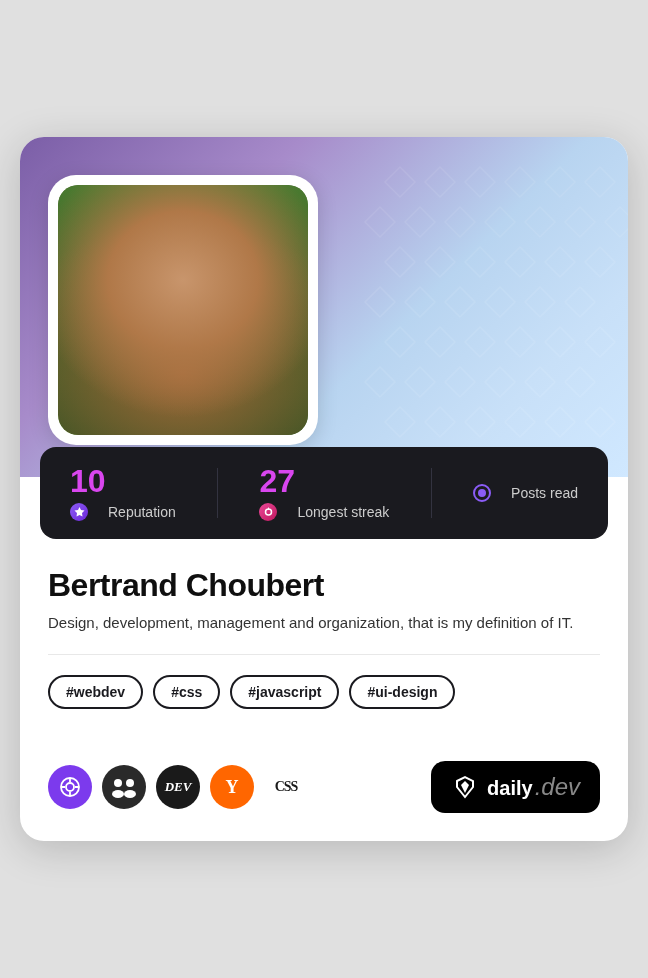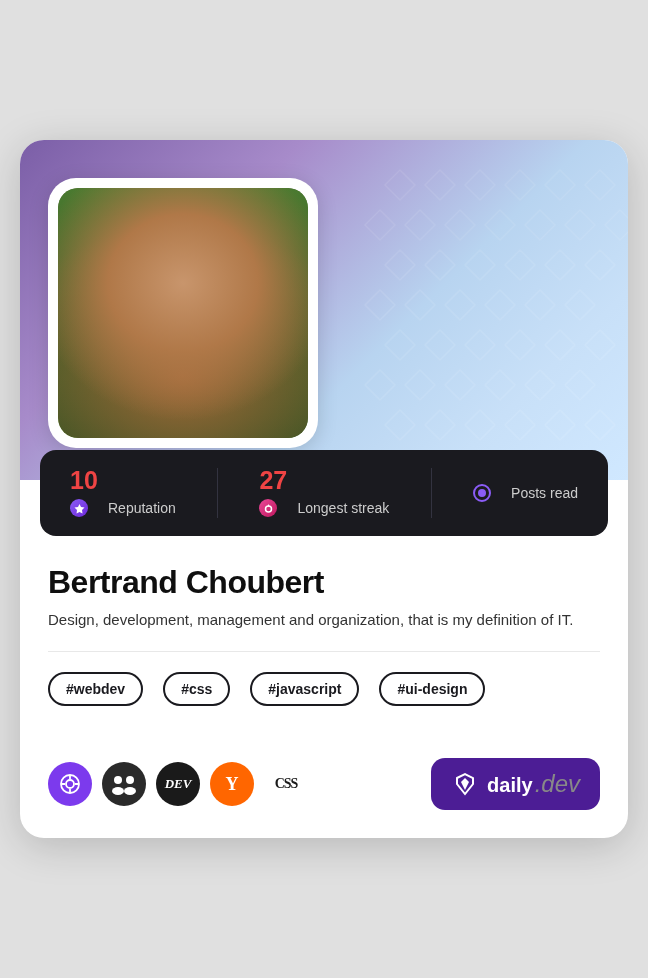--- a/index.html
+++ b/index.html
@@ -96,23 +96,23 @@
       z-index: 2;
     }
 
     .stat-item {
       display: flex;
       flex-direction: column;
       gap: 6px;
     }
 
     .stat-number {
-      font-size: 25px;
+      font-size: 32px;
       font-weight: 700;
-      color: #ef4444;
+      color: #d946ef;
       line-height: 1;
     }
 
     .stat-label {
       display: flex;
       align-items: center;
       gap: 20px;
       font-size: 14px;
       color: #cccccc;
     }
@@ -190,21 +190,21 @@
     .divider {
       height: 1px;
       background: #e8e8e8;
       margin-bottom: 20px;
     }
 
     
     .tags-container {
       display: flex;
       flex-wrap: wrap;
-      gap: 20px;
+      gap: 10px;
       margin-bottom: 28px;
     }
 
     .tag {
       border: 2px solid #1a1a1f;
       border-radius: 50px;
       padding: 7px 16px;
       font-size: 14px;
       font-weight: 600;
       color: #1a1a1f;
@@ -251,21 +251,21 @@
     }
 
     .ci-hacker {
       background: #ff6600;
       color: white;
       font-size: 14px;
       font-weight: 900;
     }
 
     .brand-badge {
-      background: #4c1d95;
+      background: #000000;
       border-radius: 14px;
       padding: 12px 20px;
       display: flex;
       align-items: center;
       gap: 8px;
     }
 
     .brand-icon {
       color: white;
       display: flex;

